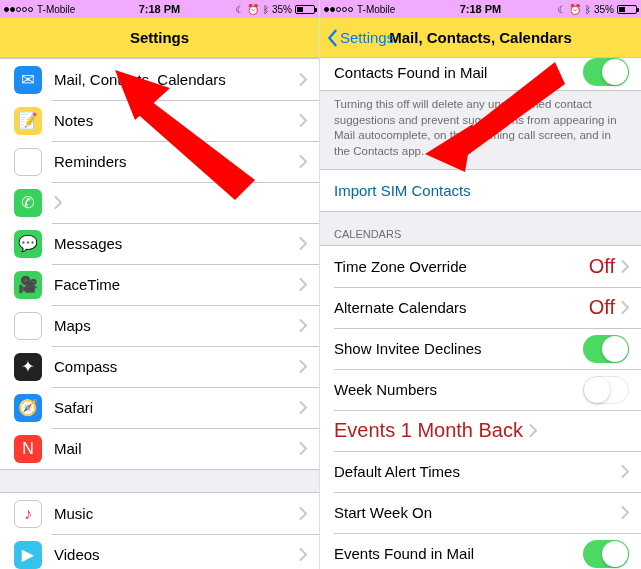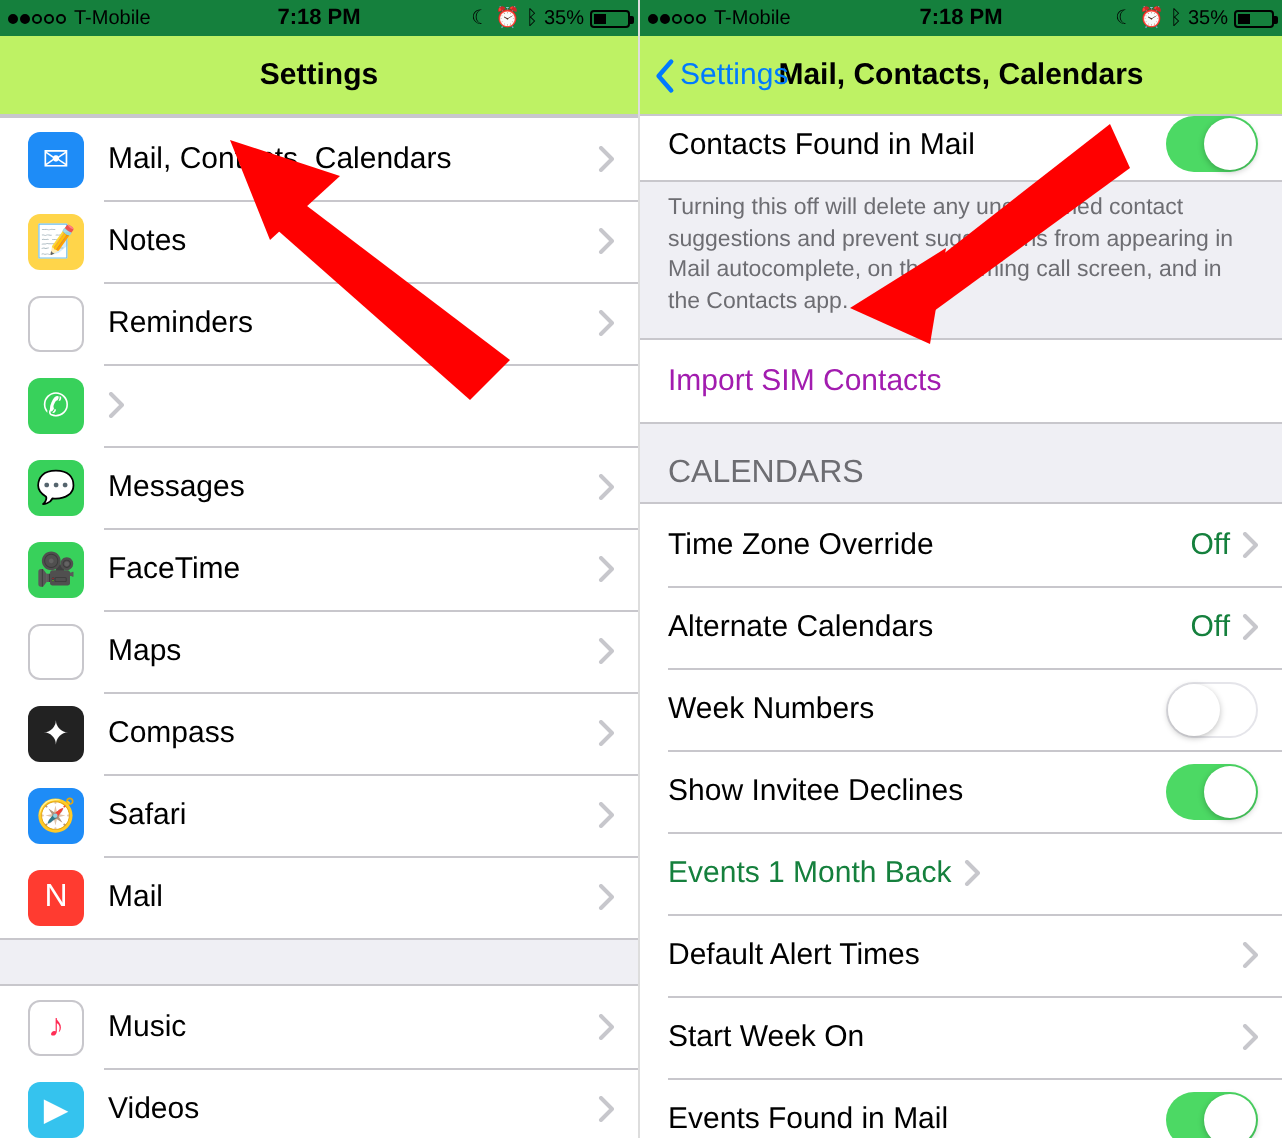--- a/index.html
+++ b/index.html
@@ -19,42 +19,42 @@
     background: #efeff4;
     overflow: hidden;
     flex: 0 0 auto;
   }
   .screen.left  { width: 320px; border-right: 1px solid #ddd; }
   .screen.right { width: 321px; }
 
   
   .status {
     height: 18px;
-    background: #15803d;
+    background: #f0abfc;
     display: flex;
     align-items: center;
     font-size: 10px;
     padding: 0 4px;
     color: #000;
     position: relative;
   }
   .status .sig { display: flex; gap: 1px; margin-right: 4px; }
   .status .dot { width: 5px; height: 5px; border-radius: 50%; border: 0.5px solid #000; }
   .status .dot.filled { background: #000; }
   .status .carrier { font-size: 10px; }
   .status .time { position: absolute; left: 0; right: 0; text-align: center; font-weight: 600; font-size: 11px; }
   .status .rgroup { margin-left: auto; display: flex; align-items: center; gap: 3px; font-size: 10px; }
   .status .batt { width: 20px; height: 9px; border: 1px solid #000; border-radius: 2px; position: relative; }
   .status .batt::after { content: ""; position: absolute; right: -3px; top: 2px; width: 2px; height: 4px; background: #000; border-radius: 0 1px 1px 0; }
   .status .batt .fill { position: absolute; left: 1px; top: 1px; bottom: 1px; width: 35%; background: #000; }
 
   
   .nav {
     height: 40px;
-    background: #bef264;
+    background: #fde047;
     display: flex;
     align-items: center;
     justify-content: center;
     position: relative;
     border-bottom: 0.5px solid #c8c7cc;
   }
   .nav .title { font-size: 15px; font-weight: 600; }
   .nav .back {
     position: absolute; left: 6px; top: 0; bottom: 0;
     display: flex; align-items: center; color: #007aff;
@@ -76,35 +76,35 @@
     position: absolute; top: 0; left: 52px; right: 0;
     height: 0.5px; background: #c8c7cc;
   }
   .right .row + .row::before { left: 14px; }
   .row .icon-wrap {
     width: 28px; height: 28px; border-radius: 6px;
     margin-right: 12px; display: flex; align-items: center; justify-content: center;
     font-size: 16px; color: #fff; flex: 0 0 auto;
   }
   .row .label { flex: 1 1 auto; font-size: 15px; }
-  .row .value { color: #15803d; font-size: 15px; margin-right: 6px; }
+  .row .value { color: #b91c1c; font-size: 20px; margin-right: 6px; }
   .row .chev { color: #c7c7cc; }
   .row .chev svg { width: 8px; height: 13px; display: block; }
 
   .section-header {
-    font-size: 16px; color: #6d6d72;
+    font-size: 11px; color: #6d6d72;
     padding: 16px 14px 5px; text-transform: uppercase;
   }
   .footer-text {
     font-size: 11.5px; color: #6d6d72;
     padding: 6px 14px 10px; line-height: 1.35;
   }
   .gap { height: 22px; }
 
-  .link-row { color: #a21caf; }
+  .link-row { color: #0369a1; }
 
   
   .switch { width: 46px; height: 28px; border-radius: 14px; position: relative; flex: 0 0 auto; }
   .switch.on  { background: #4cd964; }
   .switch.off { background: #fff; border: 1.5px solid #e5e5ea; }
   .switch .knob {
     position: absolute; width: 26px; height: 26px; border-radius: 50%;
     background: #fff; top: 1px; box-shadow: 0 1px 3px rgba(0,0,0,0.25);
   }
   .switch.on .knob  { right: 1px; }
@@ -335,28 +335,28 @@
       <div class="row">
         <span class="label">Alternate Calendars</span>
         <span class="value">Off</span>
         <span class="chev">
           <svg viewBox="0 0 8 13">
             <path d="M1.5 1 L7 6.5 L1.5 12" stroke="#c7c7cc" stroke-width="2" fill="none" stroke-linecap="round" stroke-linejoin="round"></path>
           </svg>
         </span>
       </div>
       <div class="row">
+        <span class="label">Show Invitee Declines</span>
+        <span class="switch on">
+          <span class="knob"></span>
+        </span>
+      </div>
+      <div class="row">
         <span class="label">Week Numbers</span>
         <span class="switch off">
-          <span class="knob"></span>
-        </span>
-      </div>
-      <div class="row">
-        <span class="label">Show Invitee Declines</span>
-        <span class="switch on">
           <span class="knob"></span>
         </span>
       </div>
       <div class="row">
         <span class="value">Events 1 Month Back</span>
         <span class="chev">
           <svg viewBox="0 0 8 13">
             <path d="M1.5 1 L7 6.5 L1.5 12" stroke="#c7c7cc" stroke-width="2" fill="none" stroke-linecap="round" stroke-linejoin="round"></path>
           </svg>
         </span>

